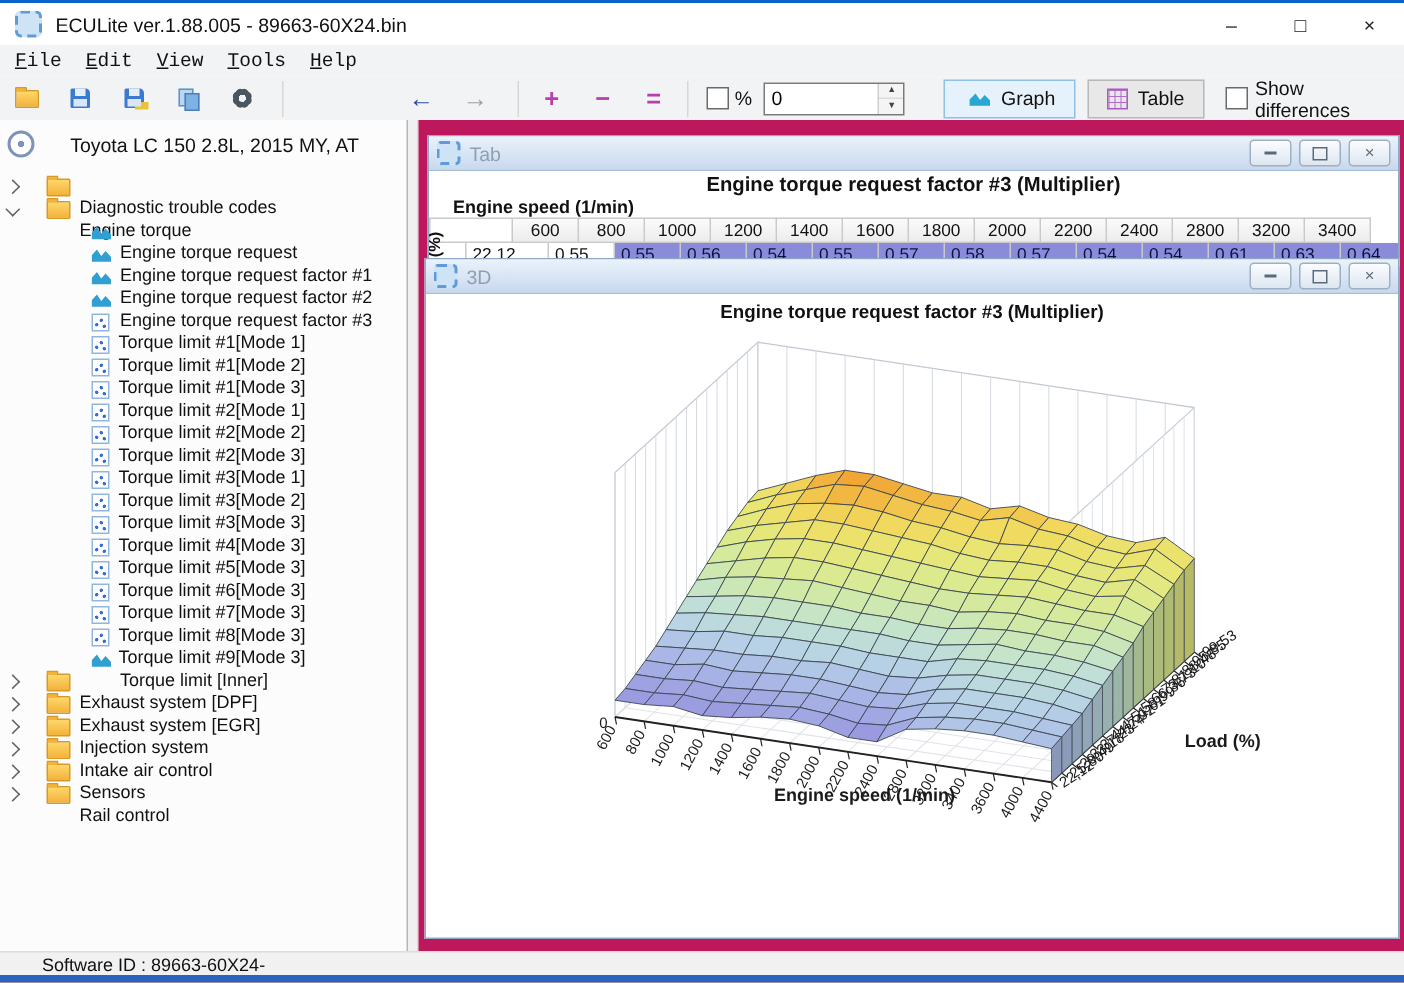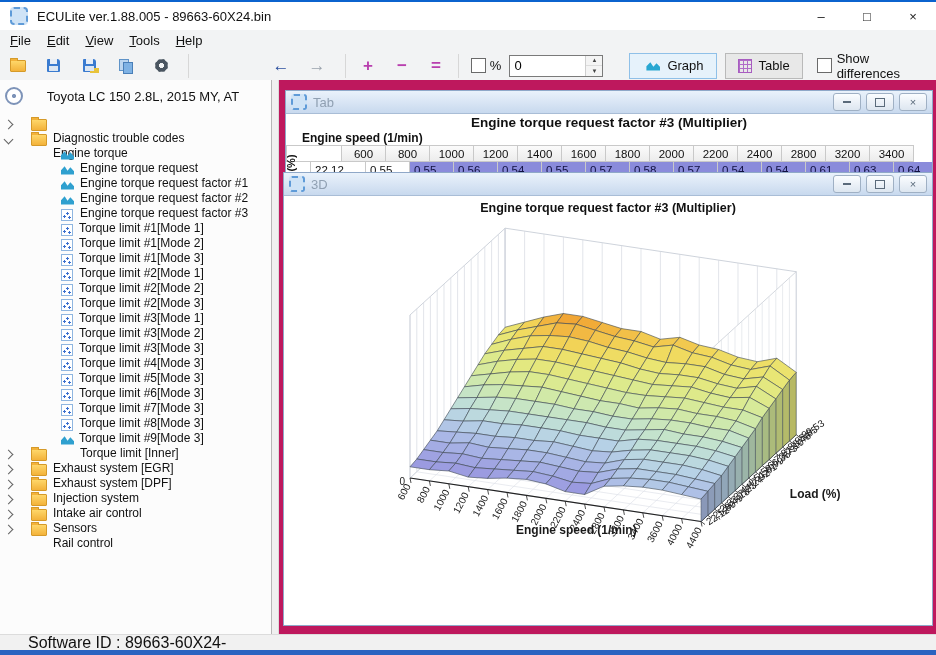--- a/index.html
+++ b/index.html
@@ -5,21 +5,21 @@
   html,body{margin:0;padding:0;background:#888;}
   .app{position:relative;width:936px;height:655px;background:#fff;overflow:hidden;
        font-family:"Liberation Sans",sans-serif;color:#111;}
   
   .top-accent{height:2px;background:#0b63ce;}
   .titlebar{height:28px;background:#fff;display:flex;align-items:center;}
   .app-icon{width:14px;height:14px;margin:0 9px 0 10px;border:2px dashed #5f9bd8;border-radius:4px;background:#cfe3f6;}
   .app-title{font-size:13px;}
   .win-controls{margin-left:auto;display:flex;height:28px;}
   .win-btn{width:46px;height:28px;display:flex;align-items:center;justify-content:center;font-size:13px;color:#222;}
-  .menubar{height:21px;background:#f2f3f4;display:flex;align-items:center;padding-left:2px;}
+  .menubar{height:21px;background:#f2f3f4;display:flex;align-items:center;padding-left:2px;font-family:Liberation Mono, monospace;}
   .menu-item{display:inline-block;padding:2px 8px;font-size:13px;}
   .menu-item::first-letter{text-decoration:underline;}
   .toolbar{height:29px;background:#f2f3f4;border-bottom:1px solid #d9d9d9;display:flex;align-items:center;font-size:13px;}
   .tsep{width:1px;height:24px;background:#d7d7d7;}
   .tbtn{display:flex;align-items:center;justify-content:center;width:24px;height:24px;}
   
   .ico-folder,.ti-folder{position:relative;width:14px;height:10px;background:linear-gradient(#fed76a,#f3b23a);border:1px solid #d59a29;border-radius:1px;}
   .ico-folder::before,.ti-folder::before{content:"";position:absolute;top:-3px;left:-1px;width:6px;height:2px;background:#f3b23a;border:1px solid #d59a29;border-bottom:none;border-radius:1px 1px 0 0;}
   .ico-save{position:relative;width:13px;height:13px;background:#3a7bd0;border-radius:1px 3px 1px 1px;}
   .ico-save::before{content:"";position:absolute;left:3px;top:0;width:7px;height:5px;background:#e8eef6;}
@@ -87,21 +87,21 @@
   .hdr-row{height:17px;}
   .data-row{height:16px;margin-left:24px;}
   .cell{box-sizing:border-box;width:44px;border:1px solid #c9c9c9;border-left:none;display:flex;align-items:center;}
   .hdr-row .cell{background:linear-gradient(#fbfbfb,#ececec);justify-content:center;}
   .cell.rowhdr{width:56px;border-left:1px solid #c9c9c9;justify-content:flex-start;padding-left:4px;background:#fff;}
   .data-row .cell{border-top:none;background:#fff;padding-left:4px;}
   .data-row .cell.selcell{background:#8a8bdb;color:#101040;}
   
   .chart-title-3d{text-align:center;font-weight:bold;font-size:12.5px;height:20px;line-height:24px;}
   
-  .statusbar{position:absolute;left:0;right:0;bottom:5px;height:15px;background:#f1f1f1;border-top:1px solid #dcdcdc;display:flex;align-items:center;padding-left:28px;font-size:16px;}
+  .statusbar{position:absolute;left:0;right:0;bottom:5px;height:15px;background:#f1f1f1;border-top:1px solid #dcdcdc;display:flex;align-items:center;padding-left:28px;font-size:12px;}
   .bottom-strip{position:absolute;left:0;right:0;bottom:0;height:5px;background:#2a63c0;}
 </style>
 </head>
 <body>
 
 <div class="app">
   <div class="top-accent"></div>
 
   <div class="titlebar">
     <span class="app-icon"></span>
@@ -305,28 +305,28 @@
           <div class="tree-item d1">
             <span class="chev-slot"></span>
             <span class="ti-map"></span>
             <span class="ti-label">Torque limit [Inner]</span>
           </div>
           <div class="tree-item d0">
             <span class="chev-slot">
               <span class="chev right"></span>
             </span>
             <span class="ti-folder"></span>
-            <span class="ti-label">Exhaust system [EGR]</span>
+            <span class="ti-label">Exhaust system [DPF]</span>
           </div>
           <div class="tree-item d0">
             <span class="chev-slot">
               <span class="chev right"></span>
             </span>
             <span class="ti-folder"></span>
-            <span class="ti-label">Exhaust system [DPF]</span>
+            <span class="ti-label">Exhaust system [EGR]</span>
           </div>
           <div class="tree-item d0">
             <span class="chev-slot">
               <span class="chev right"></span>
             </span>
             <span class="ti-folder"></span>
             <span class="ti-label">Injection system</span>
           </div>
           <div class="tree-item d0">
             <span class="chev-slot">

